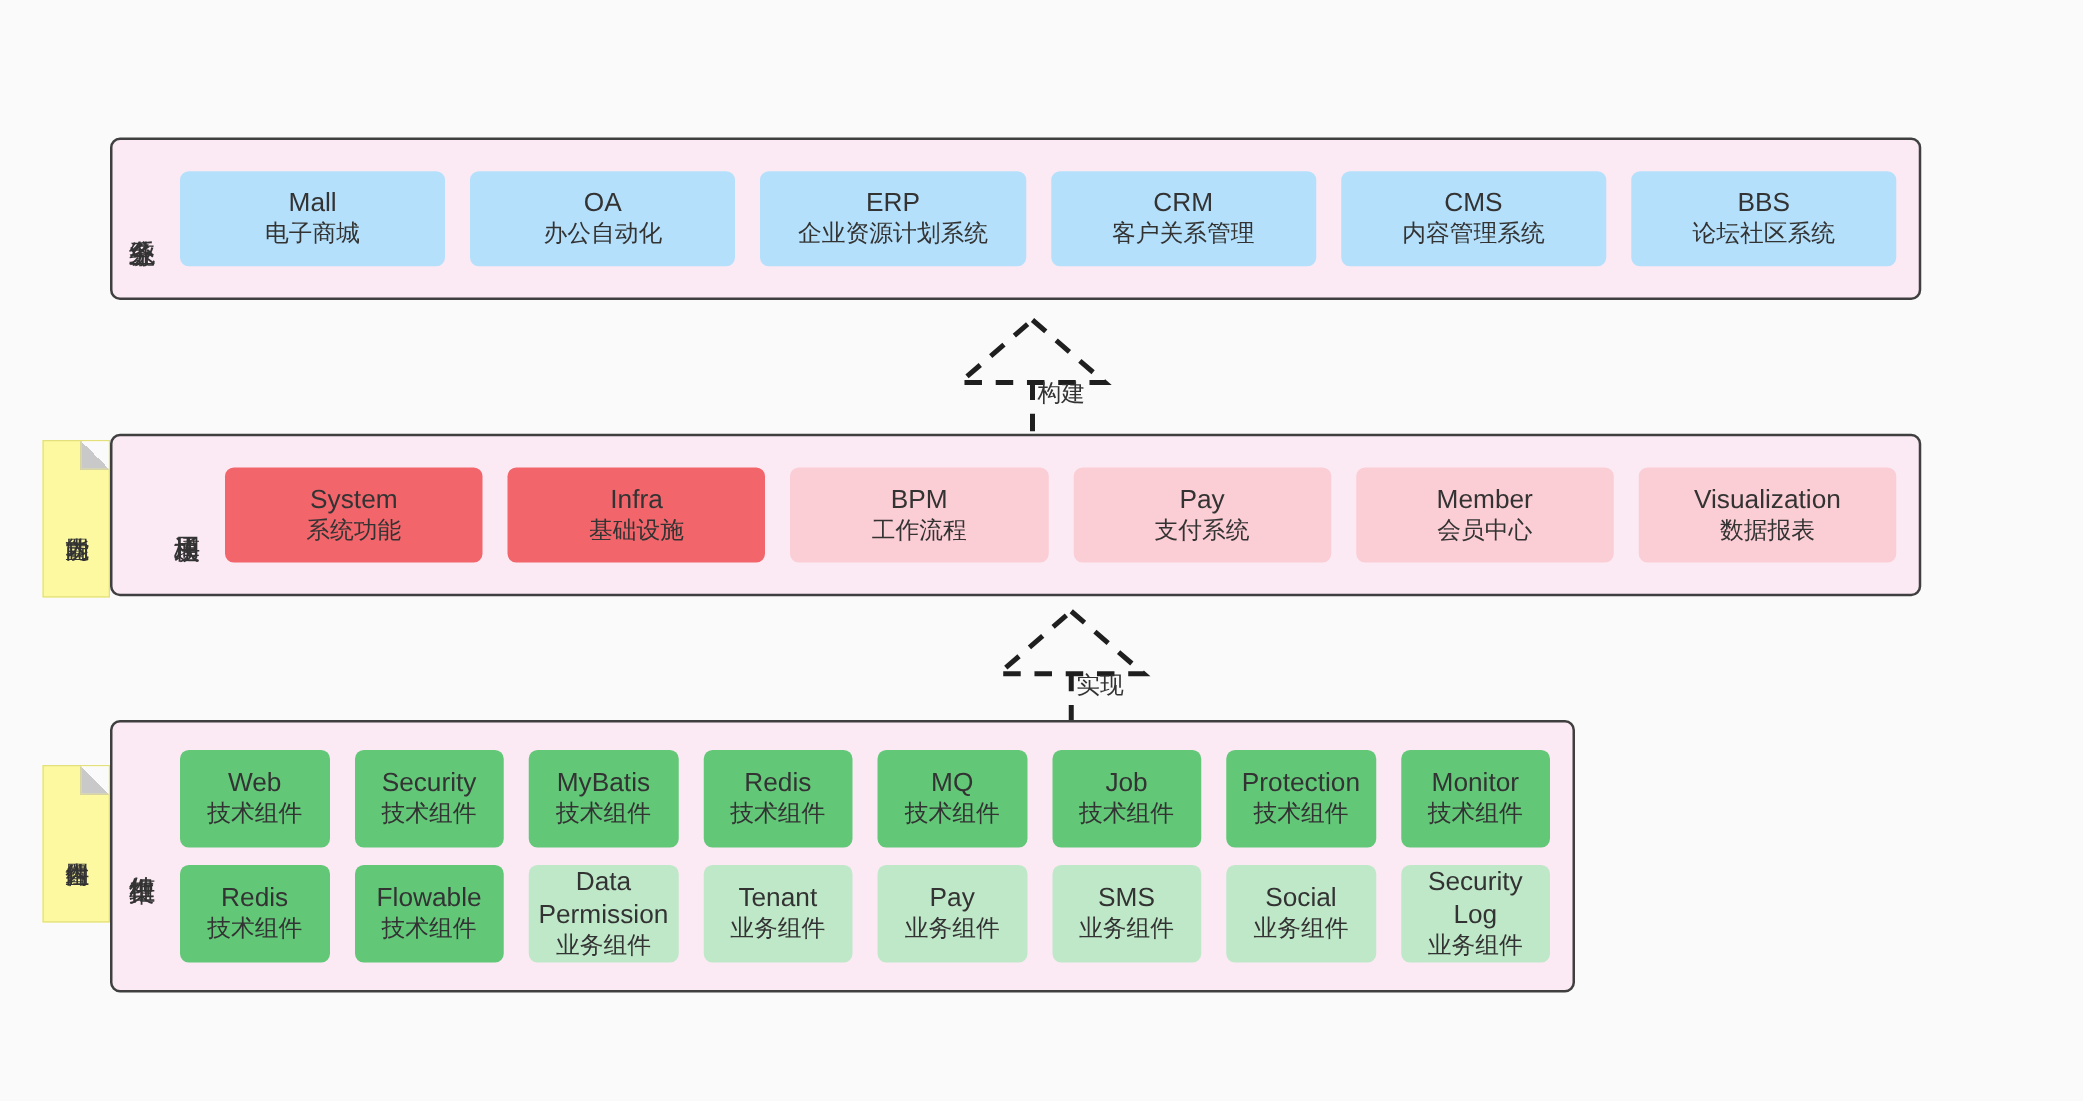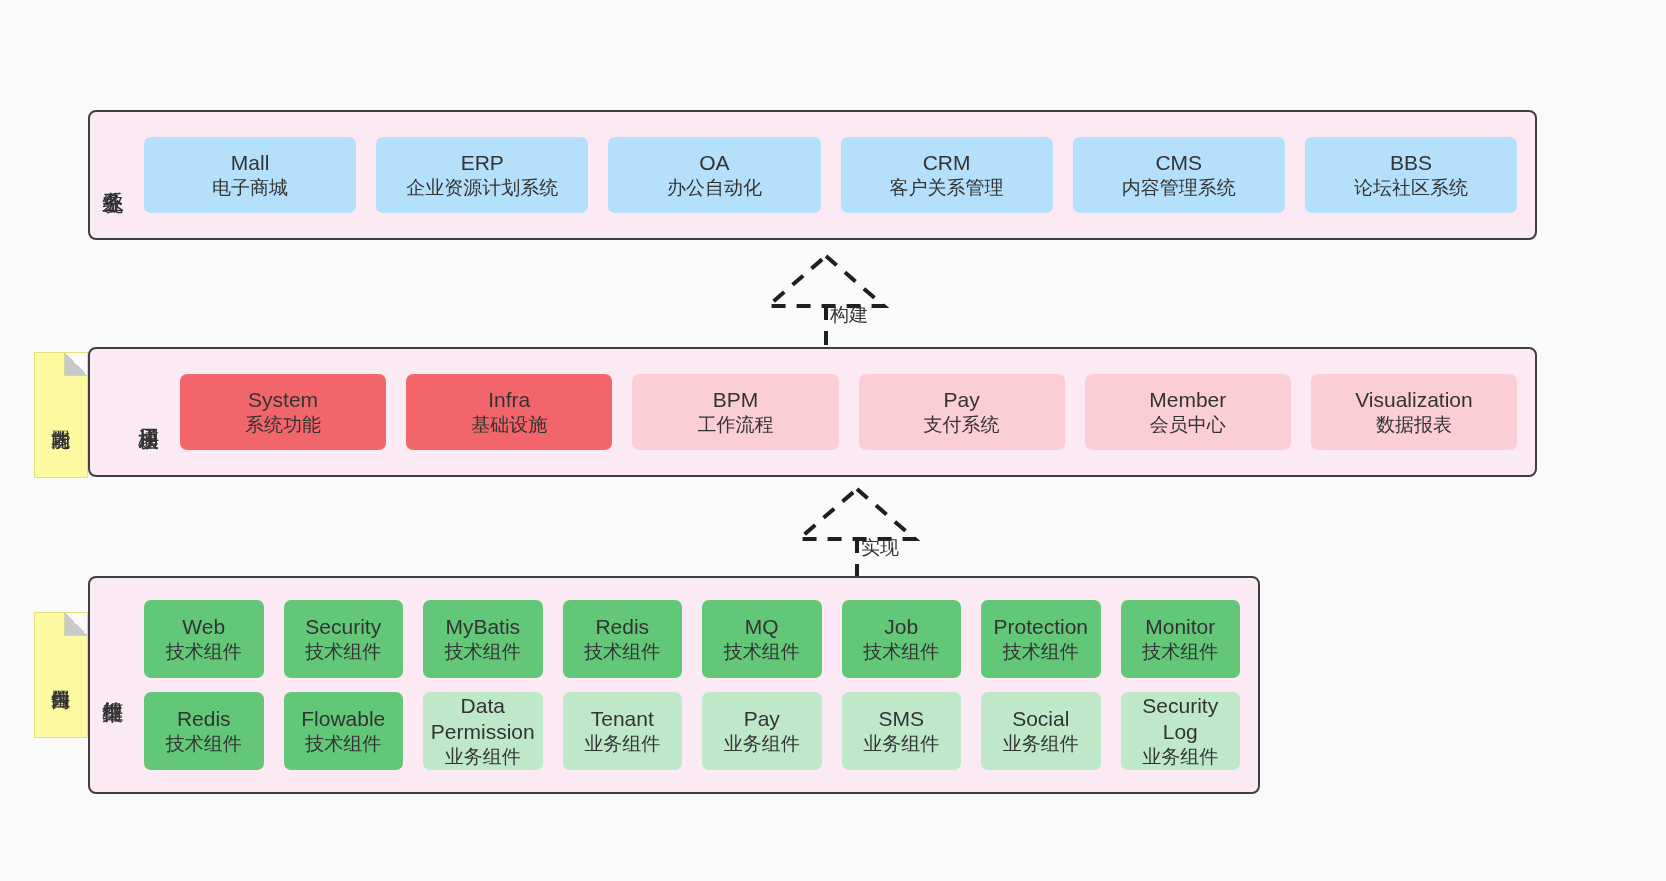--- a/index.html
+++ b/index.html
@@ -145,26 +145,26 @@
 
   <div class="layer-panel layer-1">
     <div class="layer-title">业务系统</div>
     <div class="layer-body">
       <div class="row">
         <div class="card blue">
           <span class="en">Mall</span>
           <span class="cn">电子商城</span>
         </div>
         <div class="card blue">
+          <span class="en">OA</span>
+          <span class="cn">办公自动化</span>
+        </div>
+        <div class="card blue">
           <span class="en">ERP</span>
           <span class="cn">企业资源计划系统</span>
-        </div>
-        <div class="card blue">
-          <span class="en">OA</span>
-          <span class="cn">办公自动化</span>
         </div>
         <div class="card blue">
           <span class="en">CRM</span>
           <span class="cn">客户关系管理</span>
         </div>
         <div class="card blue">
           <span class="en">CMS</span>
           <span class="cn">内容管理系统</span>
         </div>
         <div class="card blue">

